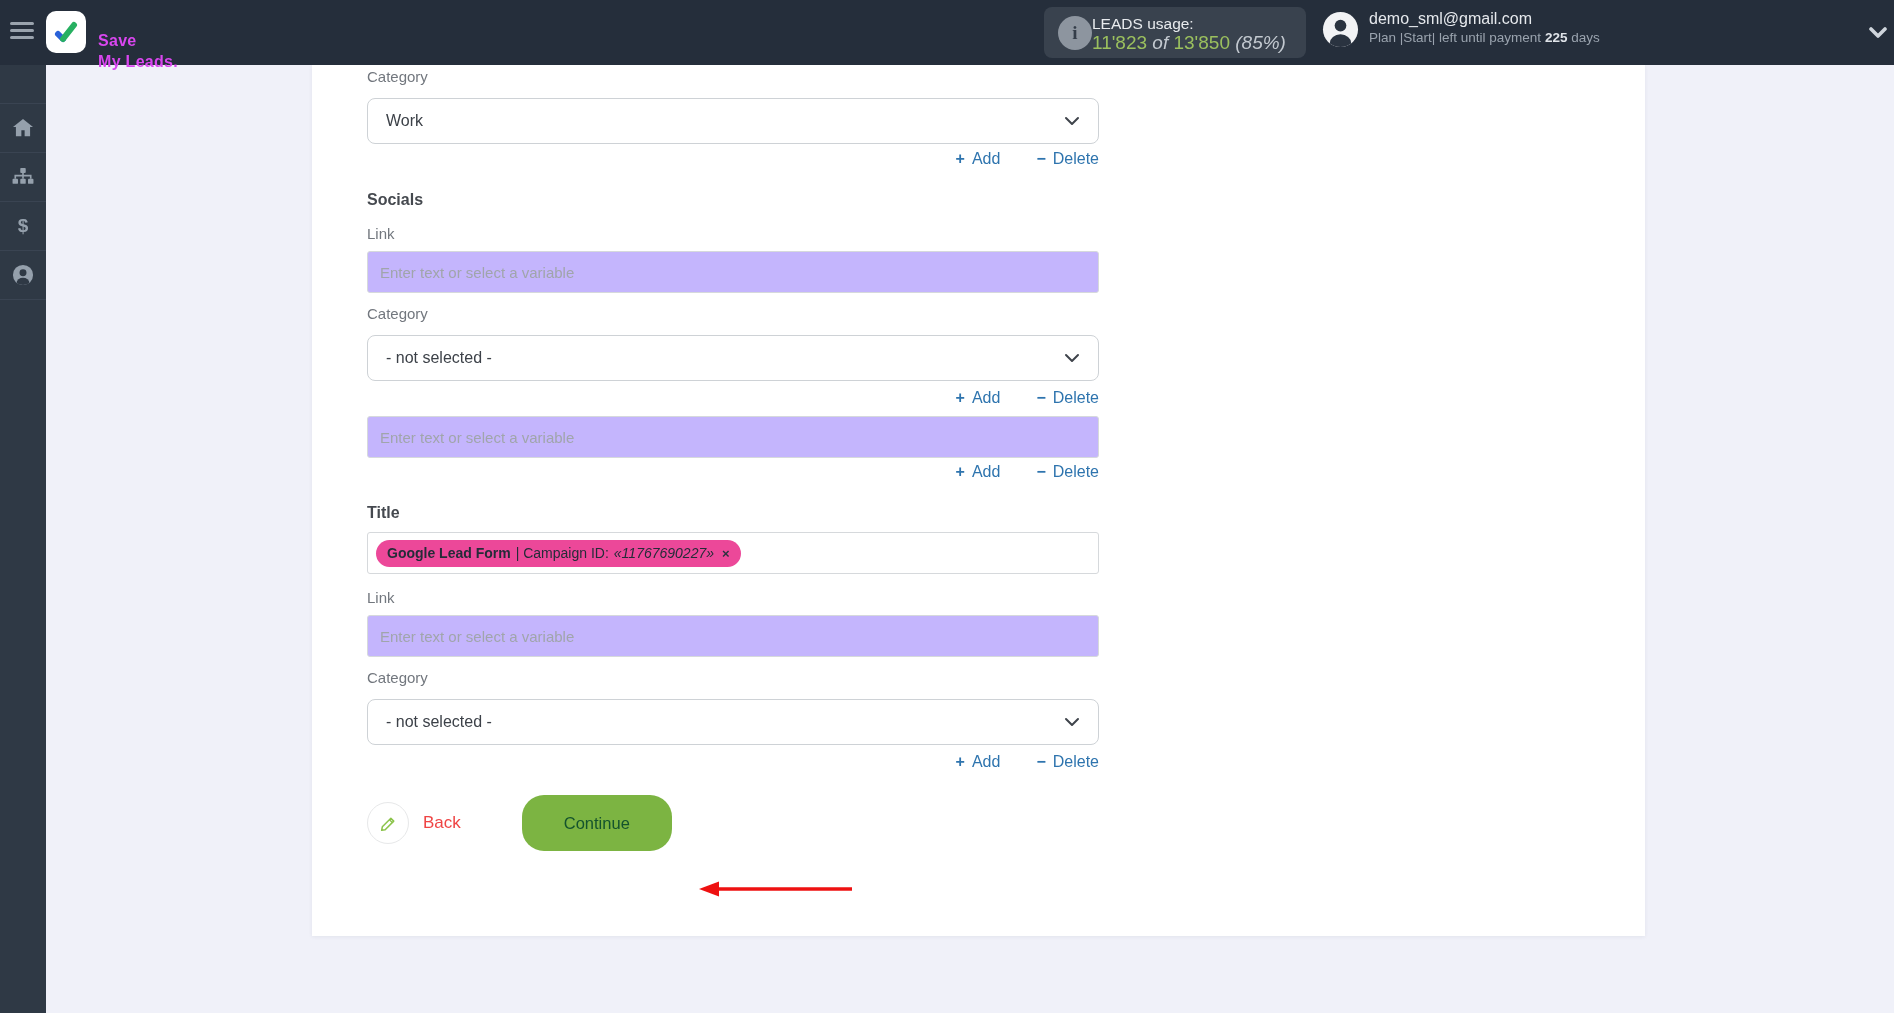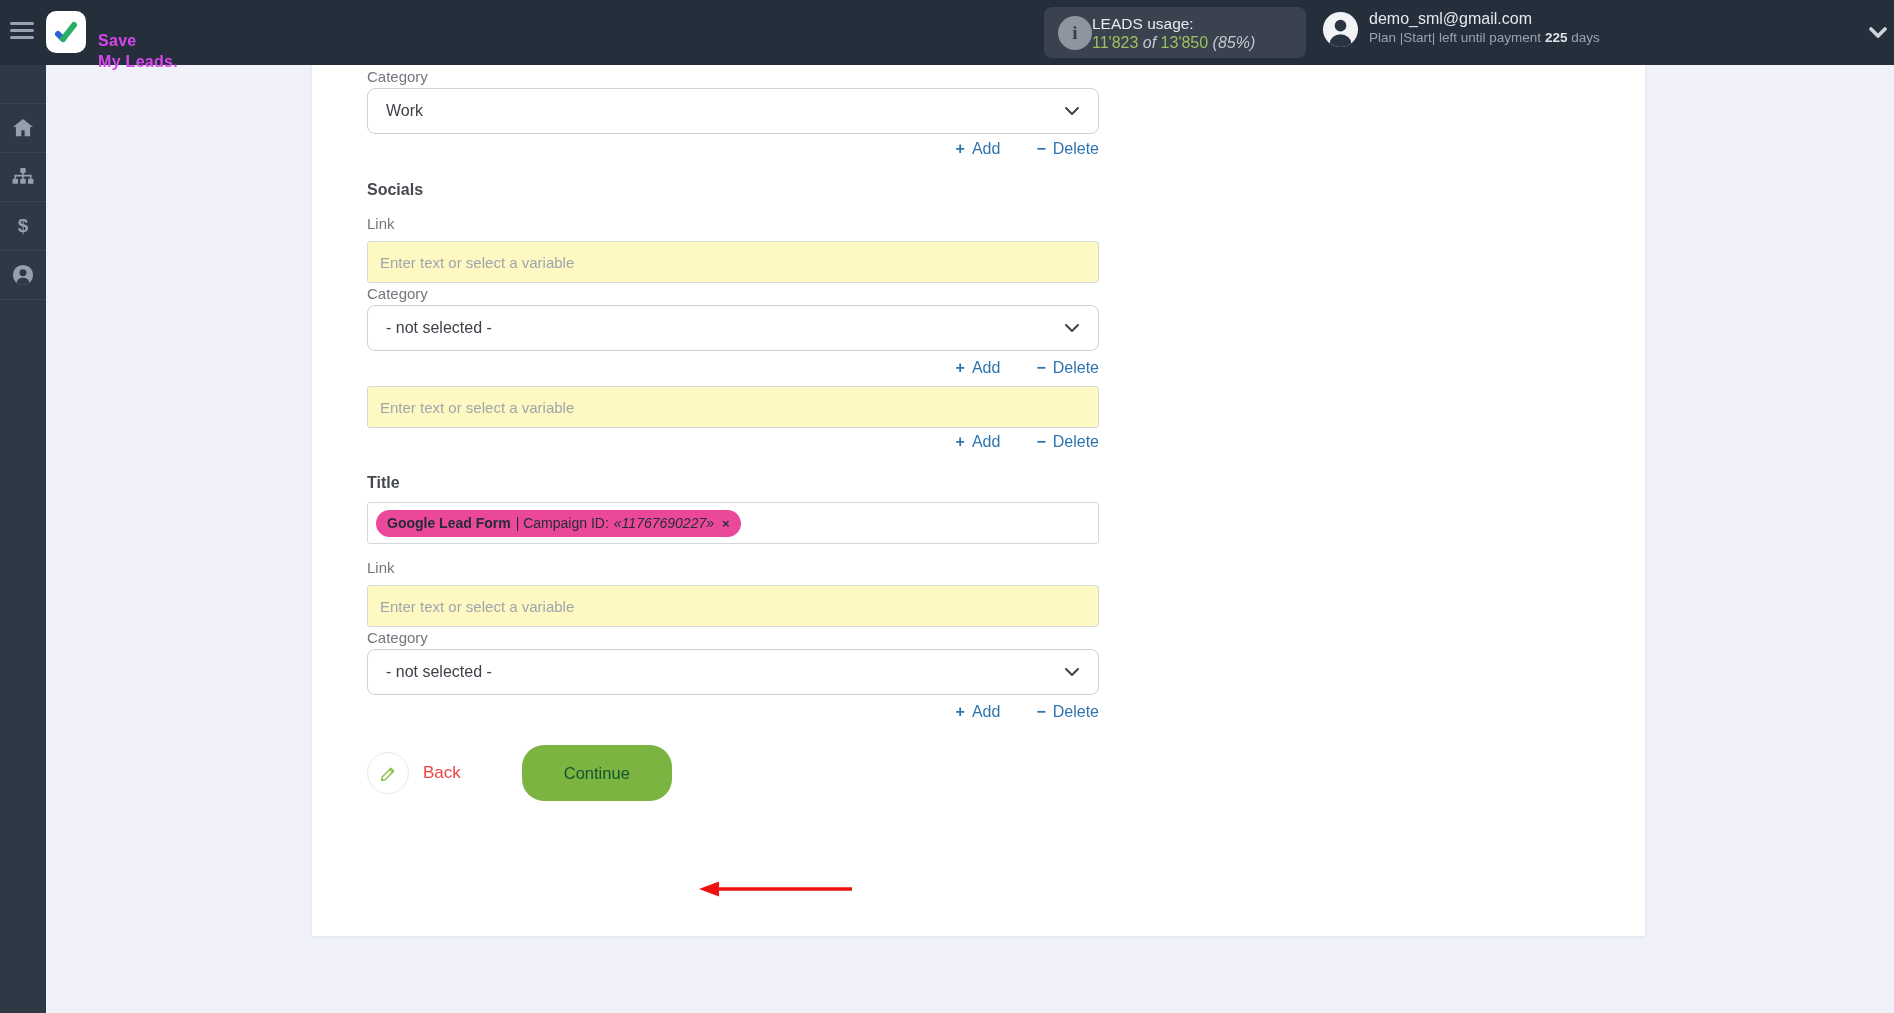--- a/index.html
+++ b/index.html
@@ -10,21 +10,21 @@
   
   header { position:absolute; top:0; left:0; width:100%; height:65px; background:#252e3b; display:flex; align-items:center; z-index:5; }
   .hamburger { position:absolute; left:10px; top:22px; width:24px; cursor:pointer; }
   .hamburger span { display:block; height:3px; background:#9aa3ad; border-radius:2px; margin-bottom:4px; }
   .logo-badge { position:absolute; left:46px; top:11px; width:40px; height:42px; background:#ffffff; border-radius:10px; display:flex; align-items:center; justify-content:center; }
   .brand { position:absolute; left:98px; top:10px; color:#d946ef; font-weight:700; font-size:16px; line-height:21px; letter-spacing:.3px;margin-top:20px; }
   .usage-box { position:absolute; left:1044px; top:7px; width:262px; height:51px; background:#39424e; border-radius:8px; display:flex; align-items:center; padding:0 14px; }
   .info-circle { width:34px; height:34px; border-radius:50%; background:#8d959f; color:#343d49; font-weight:700; font-size:19px; display:flex; align-items:center; justify-content:center; font-family:"Liberation Serif", serif; }
   .usage-text { }
   .usage-title { color:#e8ebee; font-size:15.5px; line-height:19px; }
-  .usage-nums { font-size:16px; line-height:19px; }
+  .usage-nums { font-size:19px; line-height:19px; }
   .u-green { color:#9bc05e; }
   .u-dim { color:#c3c9d0; font-style:italic; }
   .user-box { position:absolute; left:1322px; top:9px; display:flex; align-items:flex-start; cursor:pointer; }
   .avatar { width:37px; height:37px; margin-top:2px; }
   .user-text { margin-left:10px; }
   .user-email { color:#e6e9ed; font-size:16px; line-height:20px; }
   .user-plan { color:#9aa3ae; font-size:13.5px; line-height:18px; }
   .user-plan b { color:#dfe3e8; }
   .header-chevron { position:absolute; right:6px; top:25px; cursor:pointer; }
 
@@ -36,21 +36,21 @@
 
   
   .panel { position:absolute; left:312px; top:65px; width:1333px; height:871px; background:#ffffff; box-shadow:0 1px 4px rgba(40,50,70,.07); }
   .form-col { position:relative; margin:3px 0 0 55px; width:732px; }
 
   .lbl { color:#72777e; font-size:15px; line-height:18px; }
   .sect { color:#45494f; font-size:16px; font-weight:700; line-height:20px; }
 
   .select { height:46px; border:1px solid #ced2d6; border-radius:8px; display:flex; align-items:center; padding:0 18px; font-size:16px; color:#3c4148; background:#fff; cursor:pointer; }
   .select .chev { margin-left:auto; display:flex; }
-  .tinput { width:100%; height:42px; border:1px solid #d6d9dc; border-radius:3px; padding:0 12px; font-size:15px; color:#3f444b; font-family:"Liberation Sans", sans-serif; background:#fef9c3; }
+  .tinput { width:100%; height:42px; border:1px solid #d6d9dc; border-radius:3px; padding:0 12px; font-size:15px; color:#3f444b; font-family:"Liberation Sans", sans-serif; background:#c4b5fd; }
   .tinput::placeholder { color:#a0a5ab; opacity:1; }
 
   .addrow { display:flex; justify-content:flex-end; gap:36px; font-size:16px; }
   .link-btn { color:#2e74ae; cursor:pointer; display:flex; align-items:center; gap:7px; }
   .link-btn .sym { font-weight:700; font-size:16px; }
 
   .titlebox { height:42px; border:1px solid #d6d9dc; border-radius:3px; display:flex; align-items:center; padding:0 8px; cursor:text; }
   .chip { background:#ec4899; border-radius:14px; height:27px; display:flex; align-items:center; padding:0 11px; font-size:14px; color:#242c38; white-space:nowrap; }
   .chip .c-bold { font-weight:700; }
   .chip .c-mid { margin:0 5px; }
@@ -59,21 +59,21 @@
 
   .btnrow { display:flex; align-items:center; }
   .back-btn { display:flex; align-items:center; gap:14px; cursor:pointer; }
   .back-circle { width:42px; height:42px; border:1px solid #e7e8e9; border-radius:50%; display:flex; align-items:center; justify-content:center; background:#fff; }
   .back-label { color:#ef4444; font-size:17px; }
   .continue-btn { margin-left:61px; width:150px; height:56px; border:none; border-radius:22px; background:#7cb442; color:#14532d; font-size:16.5px; font-family:"Liberation Sans", sans-serif; cursor:pointer; }
 
   .red-arrow { position:absolute; left:697px; top:879px; }
 
   
-  .mt6{margin-top:6px}.mt8{margin-top:8px}.mt9{margin-top:9px}.mt10{margin-top:2px}
+  .mt6{margin-top:6px}.mt8{margin-top:8px}.mt9{margin-top:9px}.mt10{margin-top:12px}
   .mt15{margin-top:15px}.mt22{margin-top:22px}.mt24{margin-top:24px}.mt5{margin-top:5px}
 </style>
 </head>
 <body>
 
 <div class="app">
 
   <header>
     <div class="hamburger">
       <span></span>

